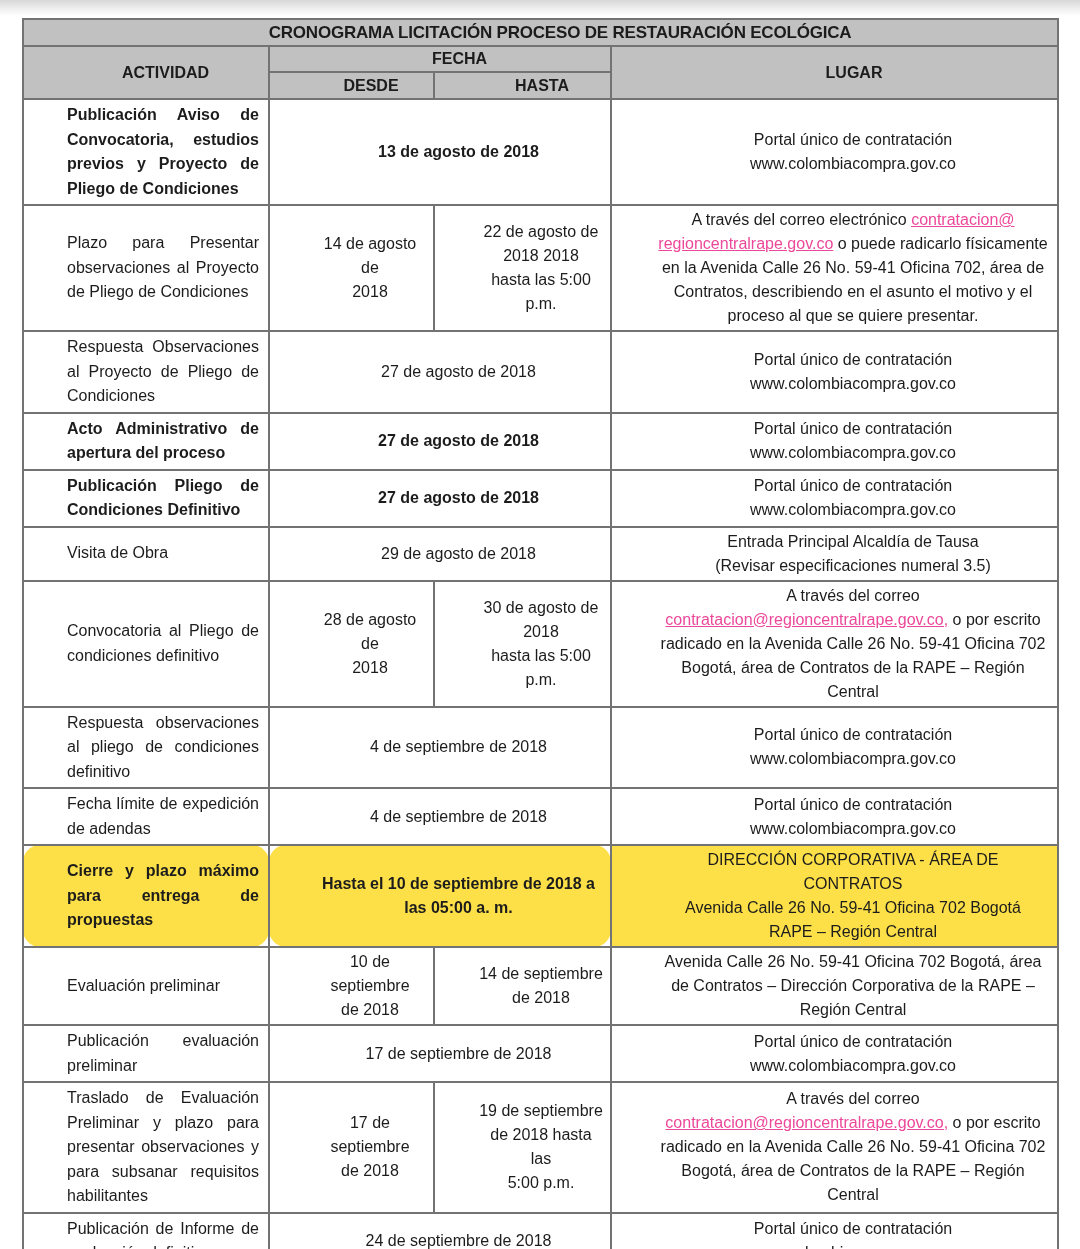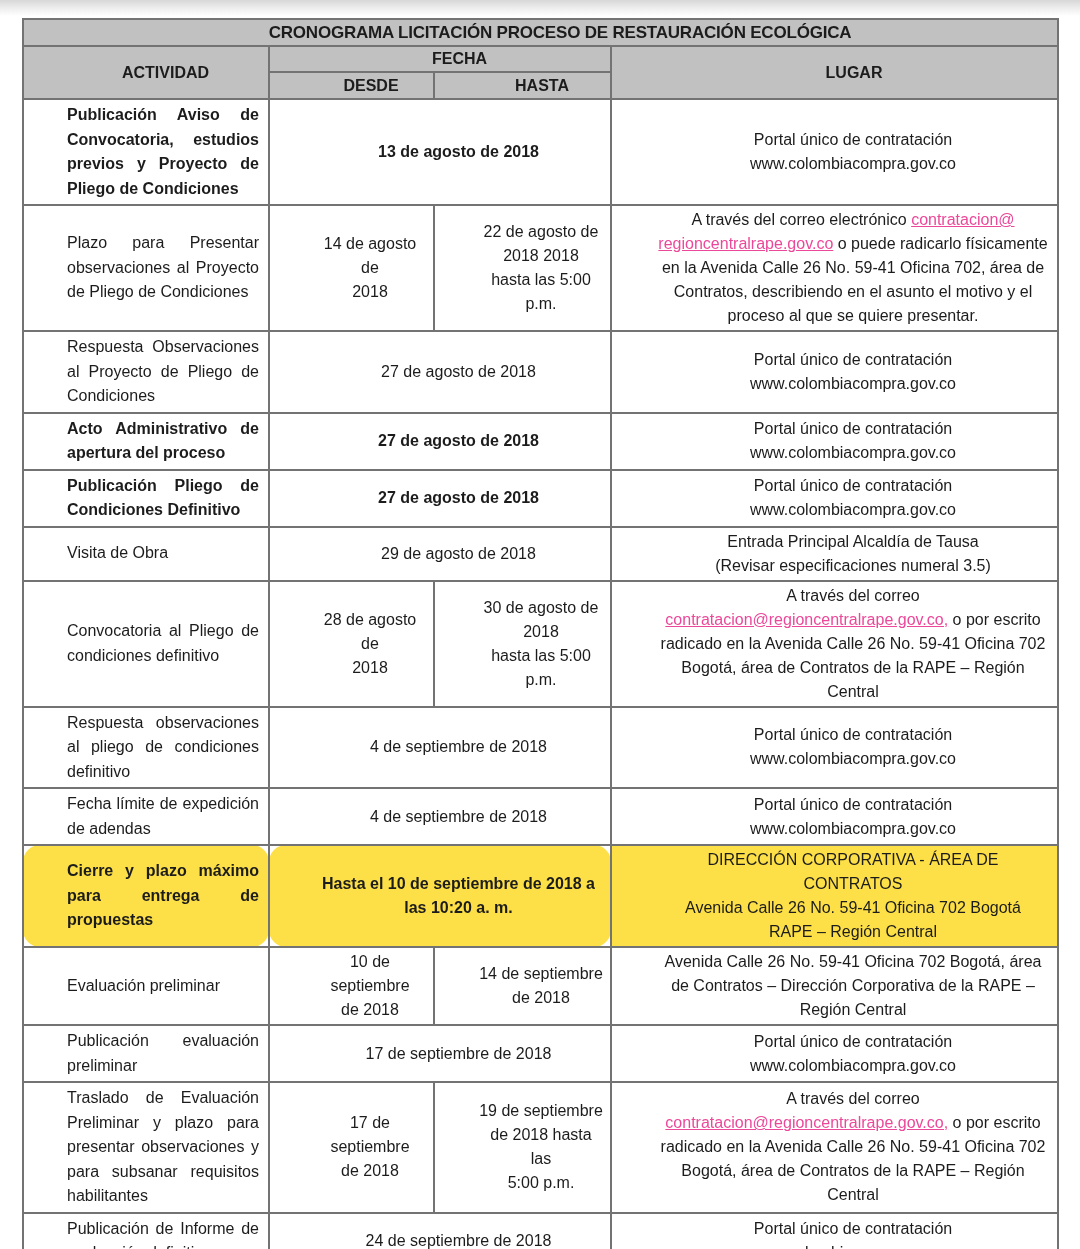--- a/index.html
+++ b/index.html
@@ -133,21 +133,21 @@
           <td class="date" colspan="2"><span>4 de septiembre de 2018</span></td>
           <td class="lugar"><span>Portal único de contratación</span><br><span>www.colombiacompra.gov.co</span></td>
         </tr>
         <tr style="height: 49px;">
           <td class="act"><span>Fecha límite de expedición de adendas</span></td>
           <td class="date" colspan="2"><span>4 de septiembre de 2018</span></td>
           <td class="lugar"><span>Portal único de contratación</span><br><span>www.colombiacompra.gov.co</span></td>
         </tr>
         <tr class="shaded" style="height: 101px;">
           <td class="act b"><span>Cierre y plazo máximo para entrega de propuestas</span></td>
-          <td class="date b" colspan="2"><span>Hasta el 10 de septiembre de 2018 a</span><br><span>las 10:20 a. m.</span></td>
+          <td class="date b" colspan="2"><span>Hasta el 10 de septiembre de 2018 a</span><br><span>las 05:00 a. m.</span></td>
           <td class="lugar"><span>DIRECCIÓN CORPORATIVA - ÁREA DE</span><br><span>CONTRATOS</span><br><span>Avenida Calle 26 No. 59-41 Oficina 702 Bogotá</span><br><span>RAPE – Región Central</span></td>
         </tr>
         <tr style="height: 74px;">
           <td class="act"><span>Evaluación preliminar</span></td>
           <td class="date"><span>10 de septiembre</span><br><span>de 2018</span></td>
           <td class="date"><span>14 de septiembre</span><br><span>de 2018</span></td>
           <td class="lugar"><span>Avenida Calle 26 No. 59-41 Oficina 702 Bogotá, área de Contratos – Dirección Corporativa de la RAPE – Región Central</span></td>
         </tr>
         <tr style="height: 49px;">
           <td class="act"><span>Publicación evaluación preliminar</span></td>

